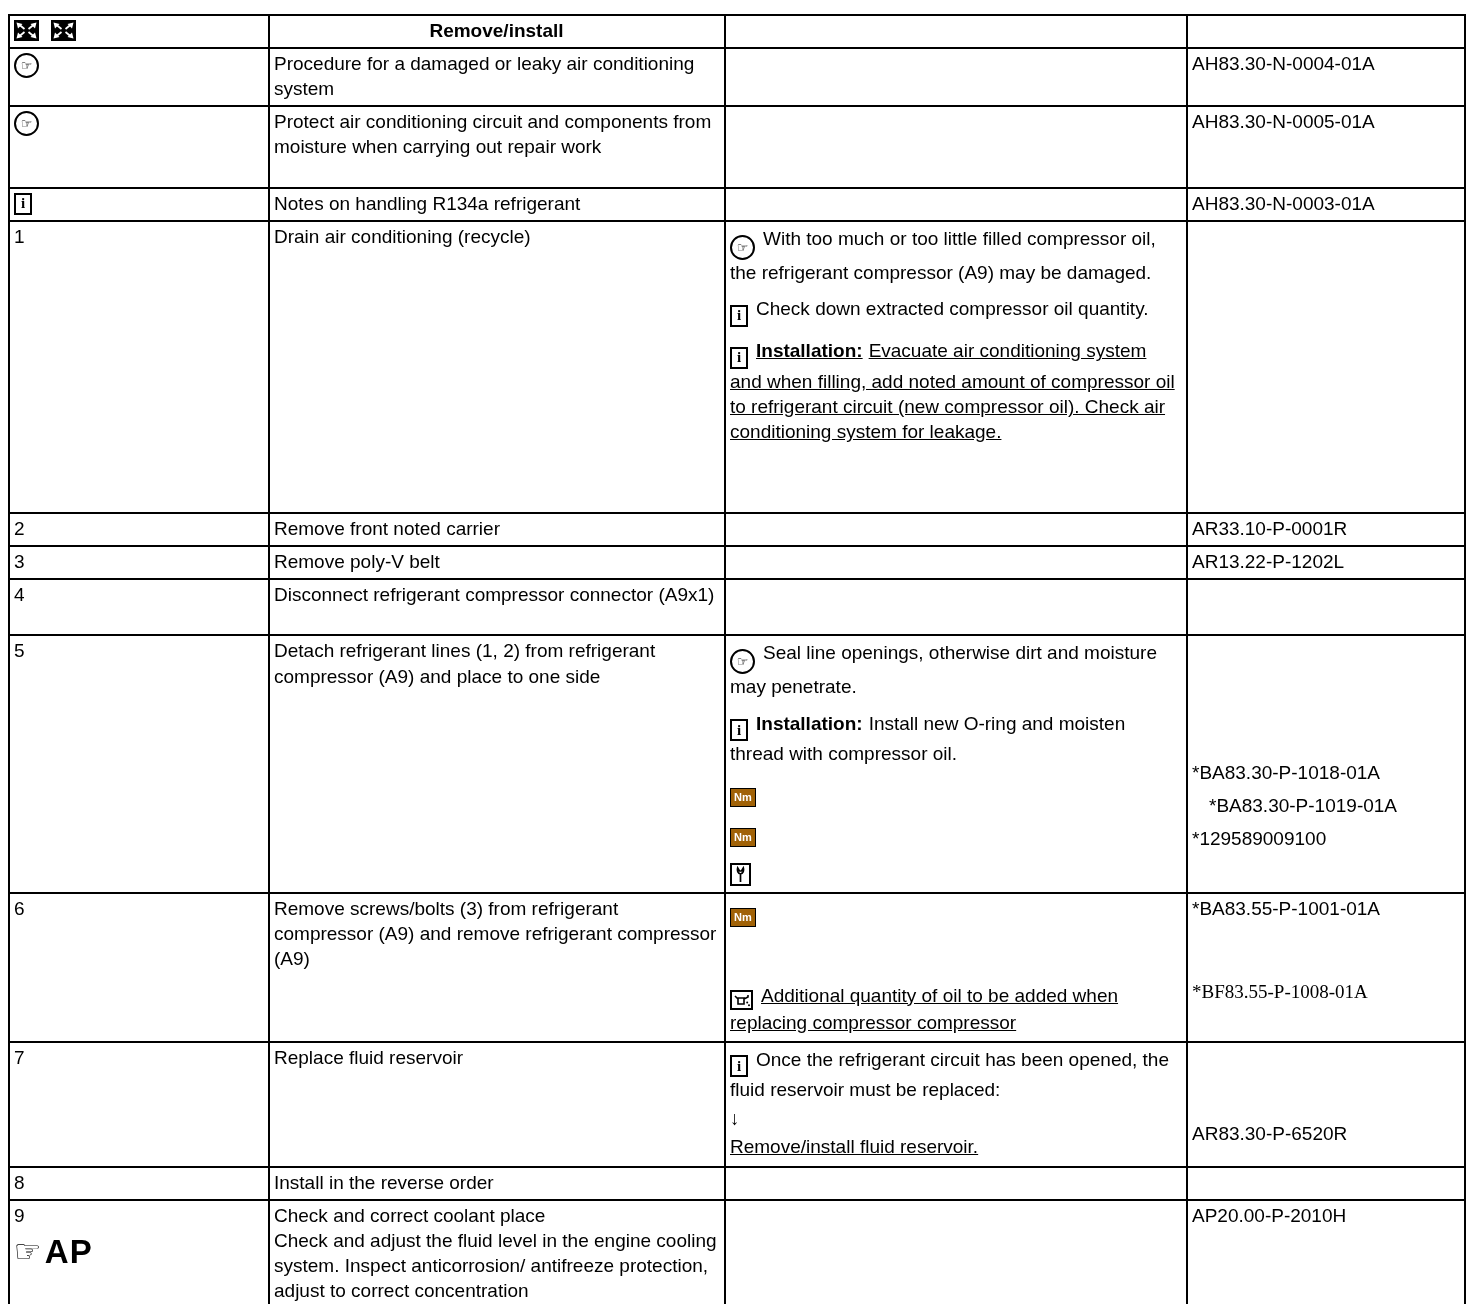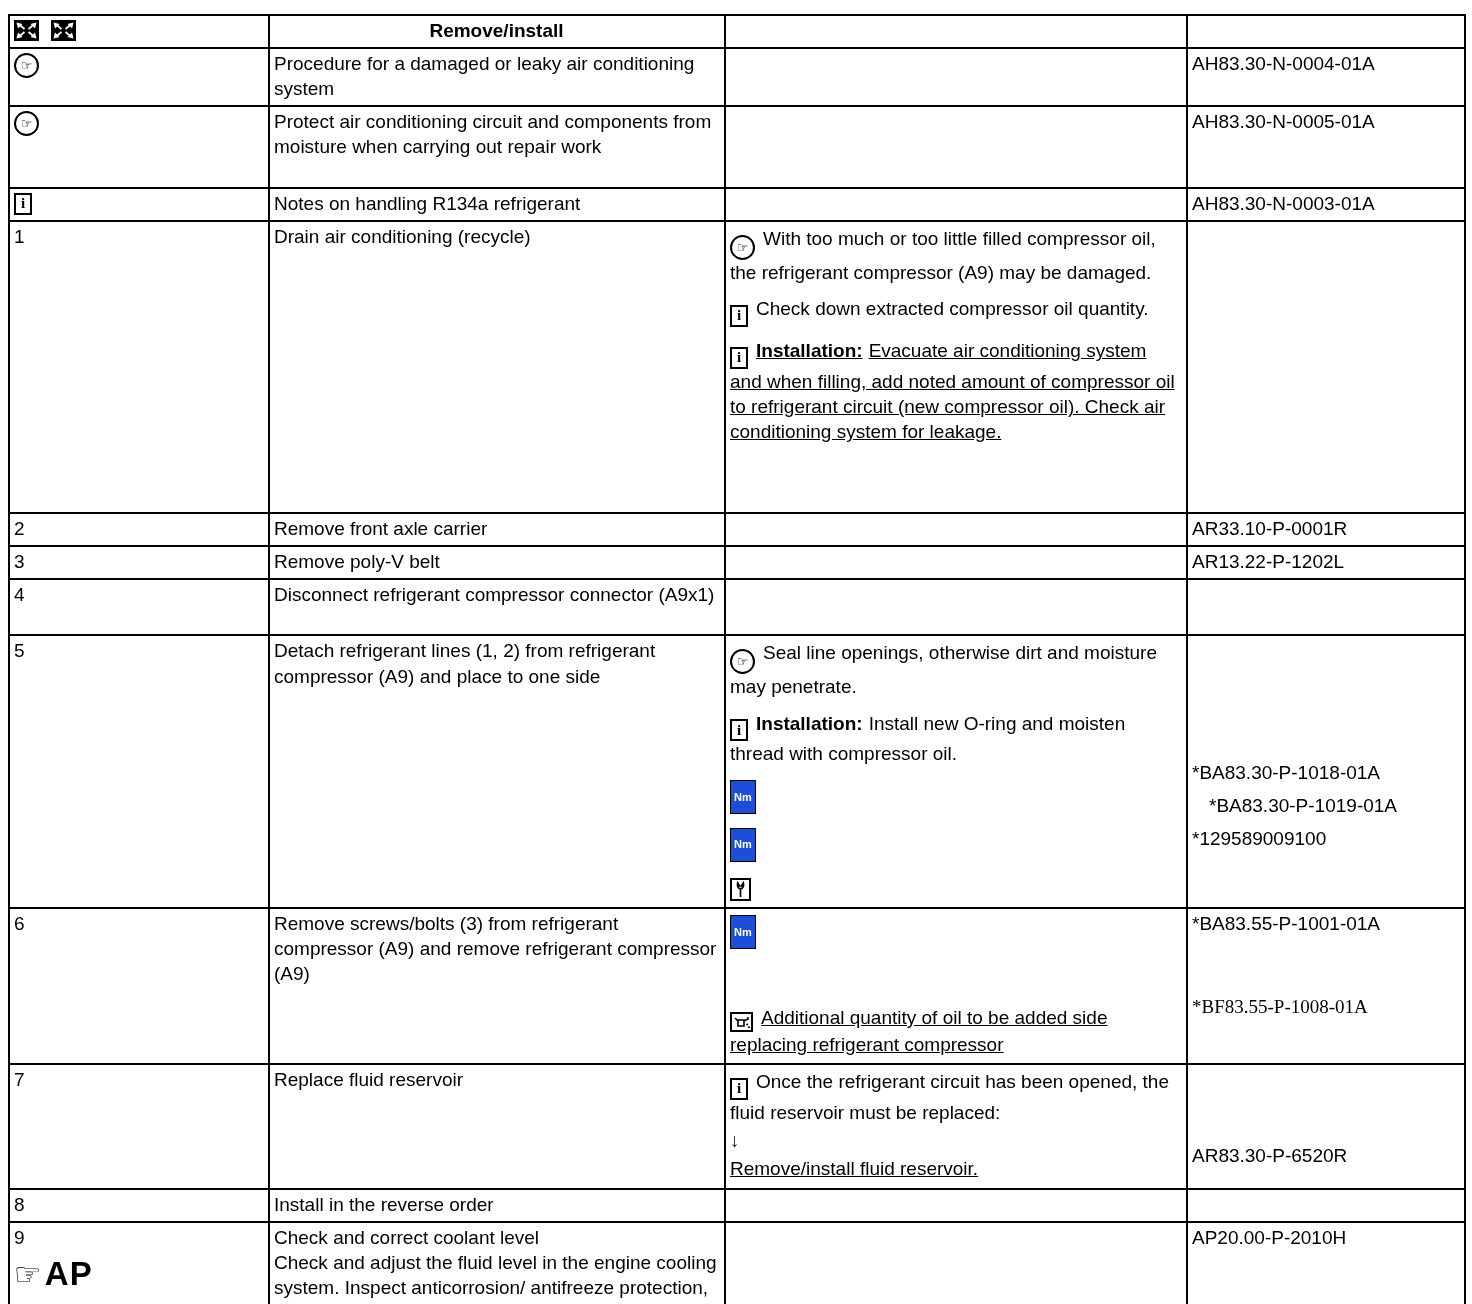--- a/index.html
+++ b/index.html
@@ -42,21 +42,21 @@
     width:25px; height:25px; border:2px solid #000; border-radius:50%;
     font-size:13px; line-height:1; vertical-align:-7px;
   }
   .ic-info {
     width:18px; height:22px; border:2px solid #000;
     font-weight:bold; font-size:15px;
     font-family:"Liberation Serif","DejaVu Serif",serif;
     vertical-align:-5px;
   }
   .ic-nm {
-    height:34px; background:#1d4ed8; color:#fff; border:1px solid #000;
+    height:19px; background:#a16207; color:#fff; border:1px solid #000;
     font-weight:bold; font-size:11px; padding:0 3px; line-height:1;
     vertical-align:-4px;
   }
   .ic-tool  { width:21px; height:23px; border:2px solid #000; vertical-align:-6px; }
   .ic-oil   { width:23px; height:20px; border:2px solid #000; vertical-align:-5px; }
   .ic-aphand{ font-size:31px; margin-right:3px; vertical-align:-5px; line-height:1; }
   .ap-text  { font-weight:bold; font-size:33px; letter-spacing:1px; }
 </style>
 </head>
 <body>
@@ -180,21 +180,21 @@
             <div class="note"><span class="ic ic-info">i</span><b class="note-bold">Installation:</b><span class="note-text">Evacuate air conditioning system and when filling, add noted amount of compressor oil to refrigerant circuit (new compressor oil). Check air conditioning system for leakage.</span></div>
           </td>
           <td class="cell refs-cell"></td>
         </tr>
         <tr>
           <td class="cell step-cell" style="height: 30px;">
             <div class="step-line"><span>2</span></div>
           </td>
           <td class="cell task-cell">
             <div class="task">
-              <div class="task-line">Remove front axle carrier</div>
+              <div class="task-line">Remove front noted carrier</div>
             </div>
           </td>
           <td class="cell notes-cell"></td>
           <td class="cell refs-cell">
             <div class="ref">AR33.10-P-0001R</div>
           </td>
         </tr>
         <tr>
           <td class="cell step-cell" style="height: 28px;">
             <div class="step-line"><span>3</span></div>
@@ -257,21 +257,21 @@
             </div>
           </td>
           <td class="cell notes-cell">
             <div class="note"><span class="ic ic-nm">Nm</span></div>
             <div class="note" style="margin-top: 56px;"><span class="ic ic-oil">
                 <svg width="18" height="14" viewBox="0 0 18 14">
                   <path d="M5 5 h6 v6 h-6 z M5 6 L2 3 M11 6 l4 -2 v-2" fill="none" stroke="#000" stroke-width="1.6"></path>
                   <circle cx="14.2" cy="9.5" r="1" fill="#000"></circle>
                   <circle cx="16" cy="12.2" r="1" fill="#000"></circle>
                 </svg>
-              </span><span class="note-text">Additional quantity of oil to be added side replacing refrigerant compressor</span></div>
+              </span><span class="note-text">Additional quantity of oil to be added when replacing compressor compressor</span></div>
           </td>
           <td class="cell refs-cell">
             <div class="ref">*BA83.55-P-1001-01A</div>
             <div class="ref" style="margin-top: 58px; font-family: Liberation Serif, serif;">*BF83.55-P-1008-01A</div>
           </td>
         </tr>
         <tr>
           <td class="cell step-cell" style="height: 120px;">
             <div class="step-line"><span>7</span></div>
           </td>
@@ -304,21 +304,21 @@
         <tr>
           <td class="cell step-cell" style="height: 128px;">
             <div class="step-line"><span>9</span></div>
             <div class="icon-line">
               <span class="ic ic-aphand">☞</span>
               <span class="ap-text">AP</span>
             </div>
           </td>
           <td class="cell task-cell">
             <div class="task">
-              <div class="task-line">Check and correct coolant level</div>
+              <div class="task-line">Check and correct coolant place</div>
               <div class="task-line">Check and adjust the fluid level in the engine cooling system. Inspect anticorrosion/ antifreeze protection, adjust to correct concentration</div>
             </div>
           </td>
           <td class="cell notes-cell"></td>
           <td class="cell refs-cell">
             <div class="ref">AP20.00-P-2010H</div>
           </td>
         </tr>
       </tbody>
   </table>

